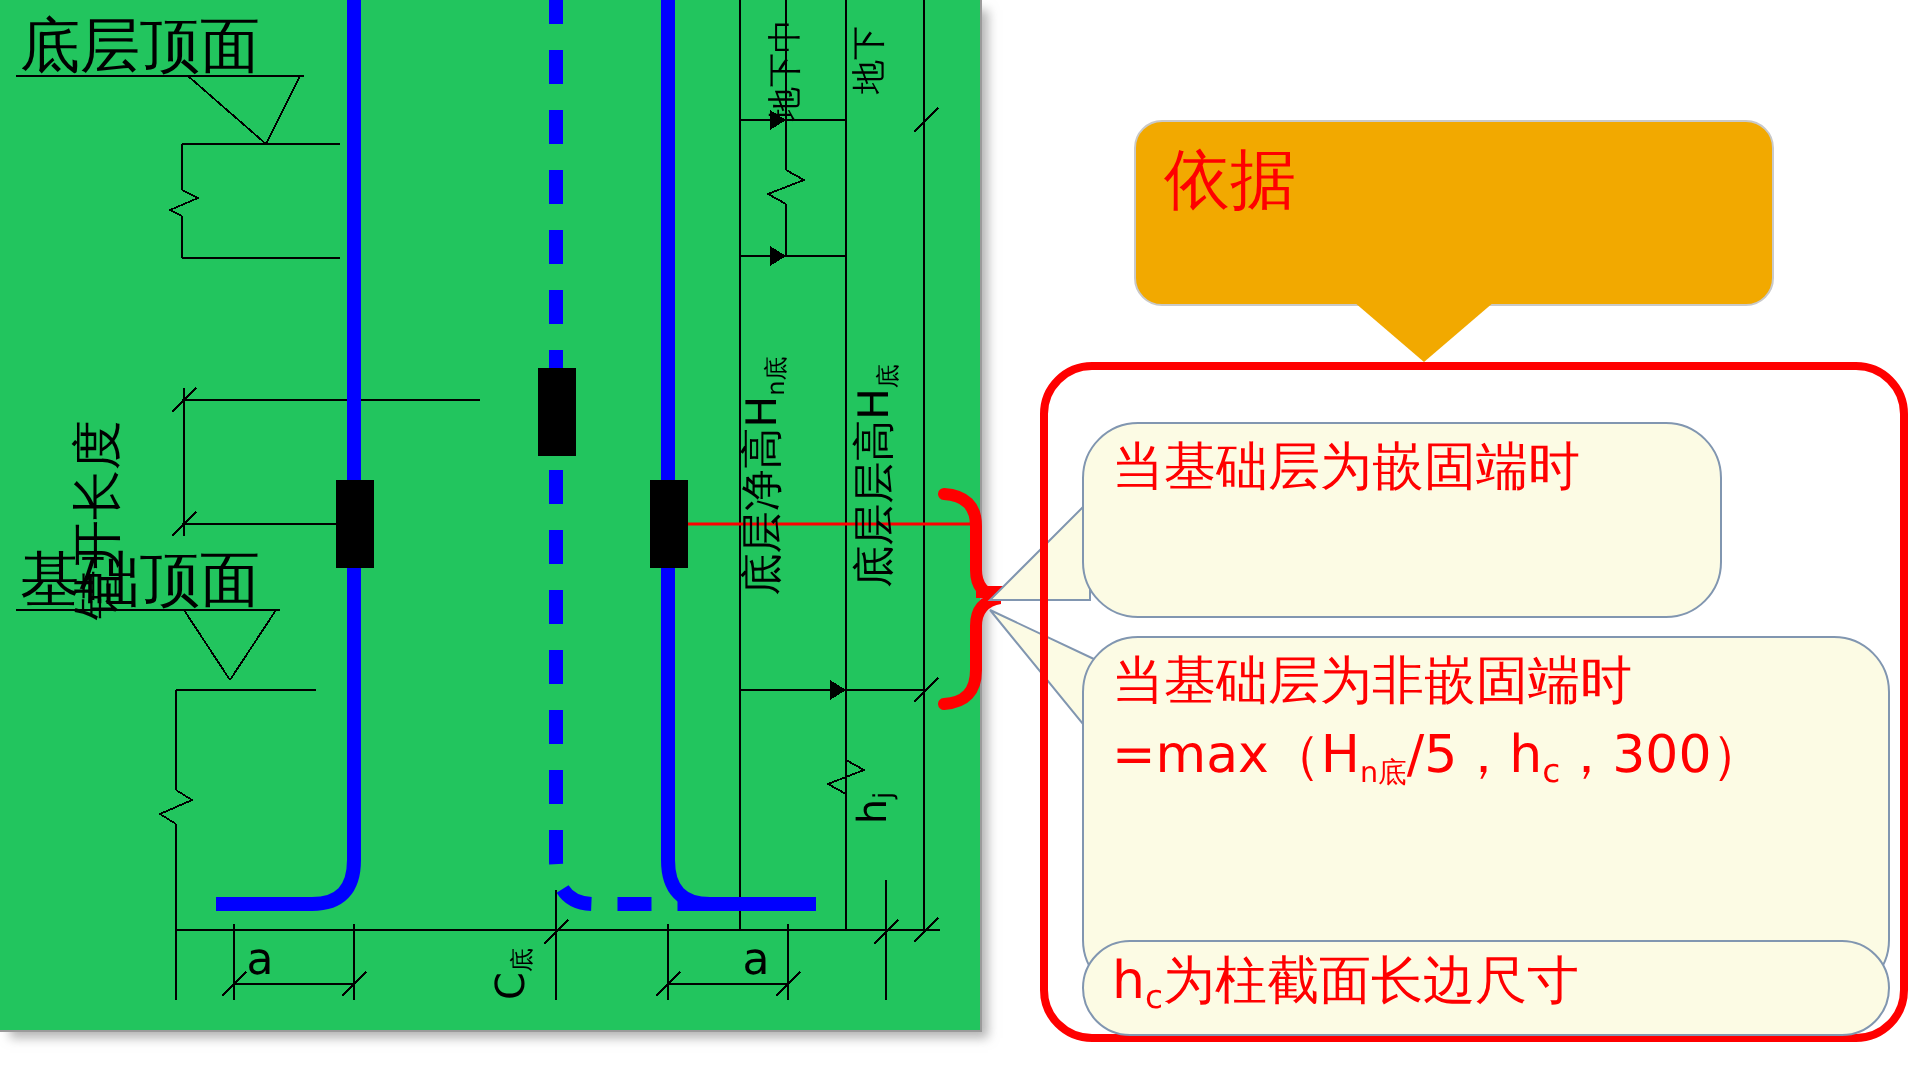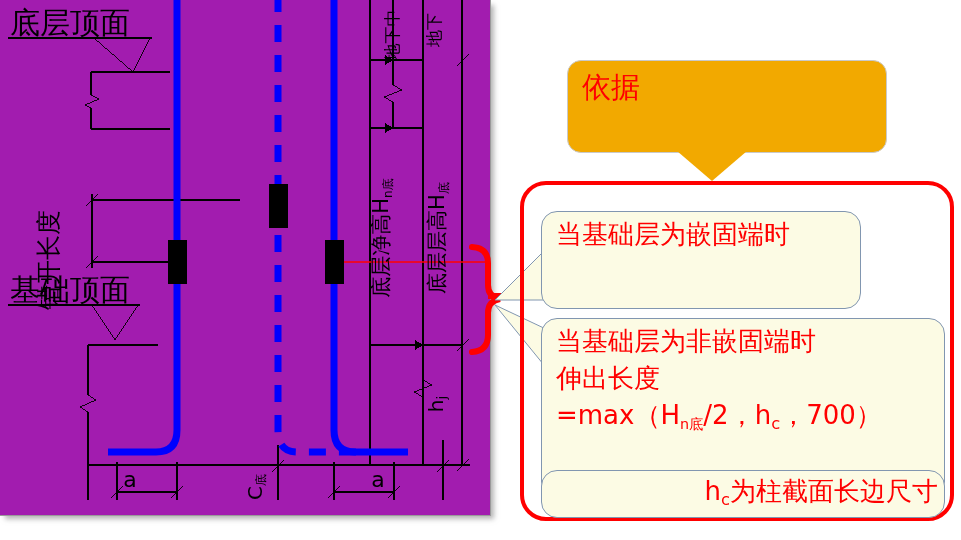--- a/index.html
+++ b/index.html
@@ -8,21 +8,21 @@
     background:#ffffff;
     font-family:"DejaVu Sans","Liberation Sans",sans-serif;
     overflow:hidden;
     position:relative;
   }
   #root{position:absolute;left:0;top:0;width:961px;height:540px;}
 
   
   .cad-panel{
     position:absolute;left:0;top:0;width:490px;height:515px;
-    background:#a21caf;
+    background:#22c55e;
     border-right:1px solid #9a9a9a;
     border-bottom:1px solid #9a9a9a;
     box-shadow:4px 4px 5px -1px rgba(120,120,120,.55);
     overflow:hidden;
   }
   .cad-svg{position:absolute;left:0;top:0;}
 
   
   .orange-callout{
     position:absolute;left:567px;top:60px;width:320px;height:93px;
@@ -35,43 +35,43 @@
     box-sizing:border-box;
   }
   .orange-tail{
     position:absolute;left:110px;top:91px;width:0;height:0;
     border-left:35px solid transparent;
     border-right:35px solid transparent;
     border-top:30px solid #F2A900;
   }
   .orange-text{
     position:absolute;left:15px;top:7px;width:300px;
-    color:#FF0000;font-size:29px;line-height:1.42;
+    color:#FF0000;font-size:33px;line-height:1.42;
     font-weight:400;letter-spacing:0px;
   }
 
   
   .red-box{
     position:absolute;left:520px;top:181px;width:434px;height:340px;
     border:4px solid #FF0000;border-radius:26px;
     box-sizing:border-box;background:transparent;
   }
 
   
   .bubble{
     position:absolute;
     background:#FCFBE4;
     border:1px solid #8196B0;
-    border-radius:16px;
+    border-radius:28px;
     color:#FF0000;
     box-sizing:border-box;
   }
   .b1{left:541px;top:211px;width:320px;height:98px;}
   .b2{left:541px;top:318px;width:404px;height:180px;}
-  .b3{left:541px;top:470px;width:404px;height:48px;text-align:right;}
+  .b3{left:541px;top:470px;width:404px;height:48px;}
   .btext{
     position:absolute;left:14px;top:4px;right:6px;
     font-size:26px;line-height:1.42;color:#FF0000;white-space:nowrap;
   }
   .b3 .btext{top:2px;font-size:26px;}
   sub{font-size:.63em;vertical-align:baseline;position:relative;top:.30em;}
   .sub-cn{font-size:.55em;vertical-align:baseline;position:relative;top:.34em;}
 
   .tail-svg{position:absolute;left:0;top:0;pointer-events:none;}
 </style>
@@ -240,23 +240,22 @@
 
   <div class="bubble b1">
     <div class="btext">
       <div>当基础层为嵌固端时</div>
     </div>
   </div>
 
   <div class="bubble b2">
     <div class="btext">
       <div>当基础层为非嵌固端时</div>
-      <div>伸出长度</div>
       <div>
-        <span>=max（H</span><sub class="sub-cn">n底</sub><span>/2，h</span><sub>c</sub><span>，700）</span>
+        <span>=max（H</span><sub class="sub-cn">n底</sub><span>/5，h</span><sub>c</sub><span>，300）</span>
       </div>
     </div>
   </div>
 
   <div class="bubble b3">
     <div class="btext">
       <span>h</span><sub>c</sub><span>为柱截面长边尺寸</span>
     </div>
   </div>
 

